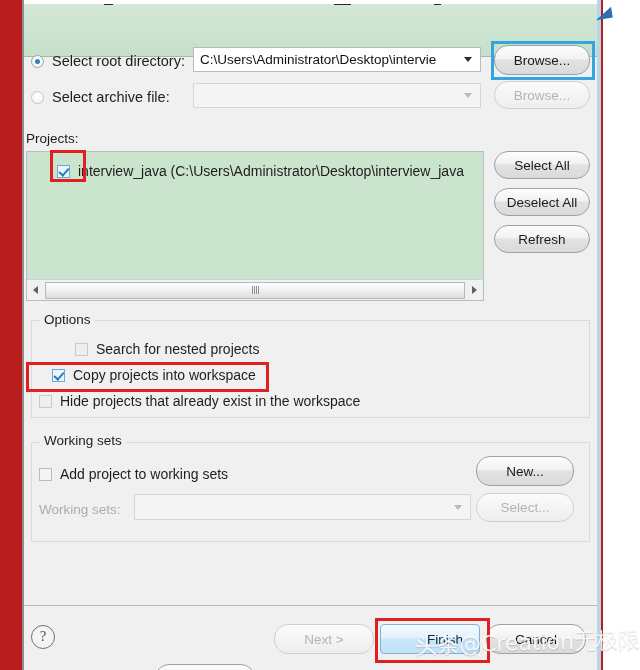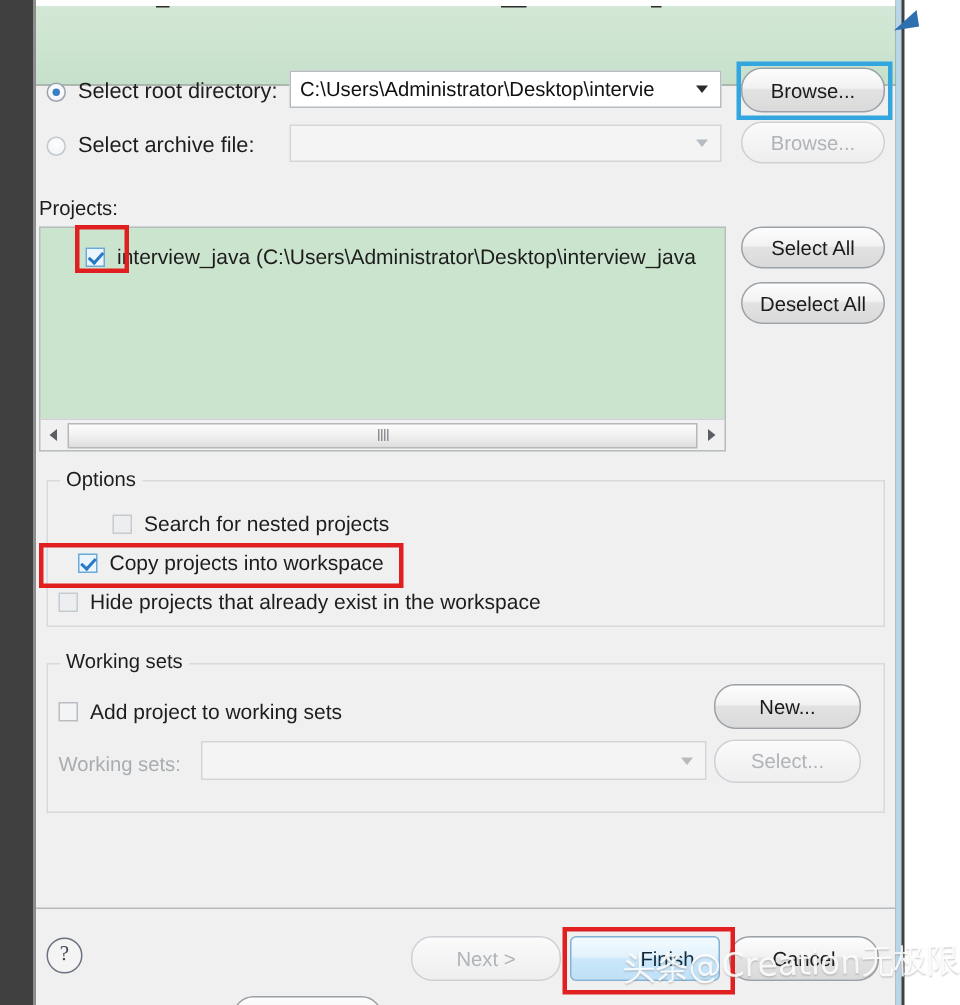--- a/index.html
+++ b/index.html
@@ -6,21 +6,21 @@
   body{
     width:640px;height:670px;overflow:hidden;position:relative;
     font-family:"Liberation Sans","DejaVu Sans",sans-serif;
     font-size:13px;color:#1a1a1a;
     -webkit-font-smoothing:antialiased;
   }
 
   
   #window{
     position:absolute;left:0;top:0;width:640px;height:670px;
-    background:#404040;
+    background:#b91c1c;
   }
   .left-border{position:absolute;left:22px;top:0;width:2px;height:670px;background:#8d8d8d;}
   .right-strip{position:absolute;left:603px;top:0;width:37px;height:670px;background:#ffffff;}
   .right-blue{position:absolute;left:597px;top:0;width:4px;height:670px;background:#b9d5e8;}
 
   
   .banner{
     position:absolute;left:24px;top:4px;width:573px;height:52px;
     background:linear-gradient(180deg,#d3e8d6 0%,#cce4d0 55%,#c6e0cb 100%);
     border-bottom:1px solid #a9b7a9;
@@ -211,20 +211,21 @@
             </span>
         </div>
         <div class="sb-arrow">
             <span class="tri-r"></span>
           </div>
       </div>
     </div>
 
     <div class="btn" style="left:470px;top:94px;width:96px;height:28px;">Select All</div>
     <div class="btn" style="left:470px;top:131px;width:96px;height:28px;">Deselect All</div>
+    <div class="btn" style="left:470px;top:168px;width:96px;height:28px;">Refresh</div>
 
     <div class="group" style="left:7px;top:263px;width:559px;height:98px;"></div>
     <div class="group-title" style="left:16px;top:255px;text-align:right;">Options</div>
 
     <div class="row" style="left:15px;top:284px;padding-left:36px;">
       <span class="cb off"></span>
       <span class="cb-label">Search for nested projects</span>
     </div>
     <div class="row" style="left:28px;top:310px;">
       <span class="cb checked"></span>

